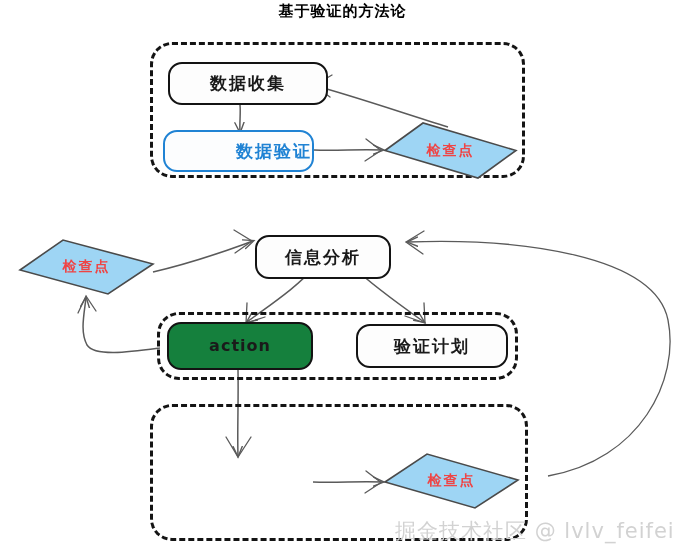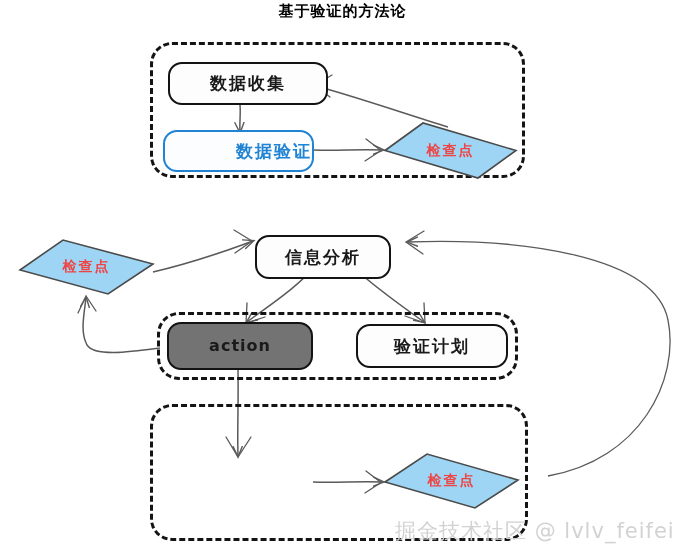--- a/index.html
+++ b/index.html
@@ -70,21 +70,21 @@
     color: #1a1a1a;
   }
   .node-rect.blue {
     border: 2.8px solid #2083d4;
     background: #fcfdfe;
     color: #2083d4;
     justify-content: flex-end;
   }
   .node-rect.green {
     border: 2.6px solid #131313;
-    background: #737373;
+    background: #15803d;
     color: #1a1a1a;
     font-family: "DejaVu Sans", "Liberation Sans", sans-serif;
     font-size: 16px;
     font-weight: 700;
     letter-spacing: 1px;
   }
 
   .node-diamond {
     background: transparent;
     border: none;

